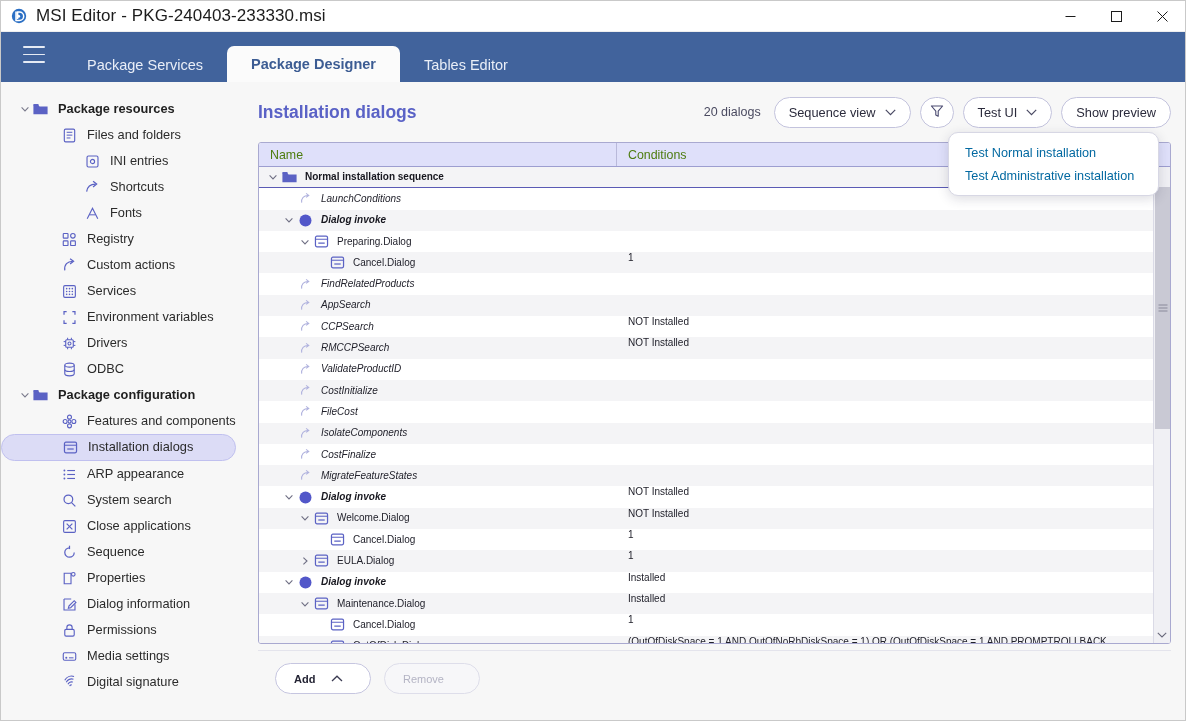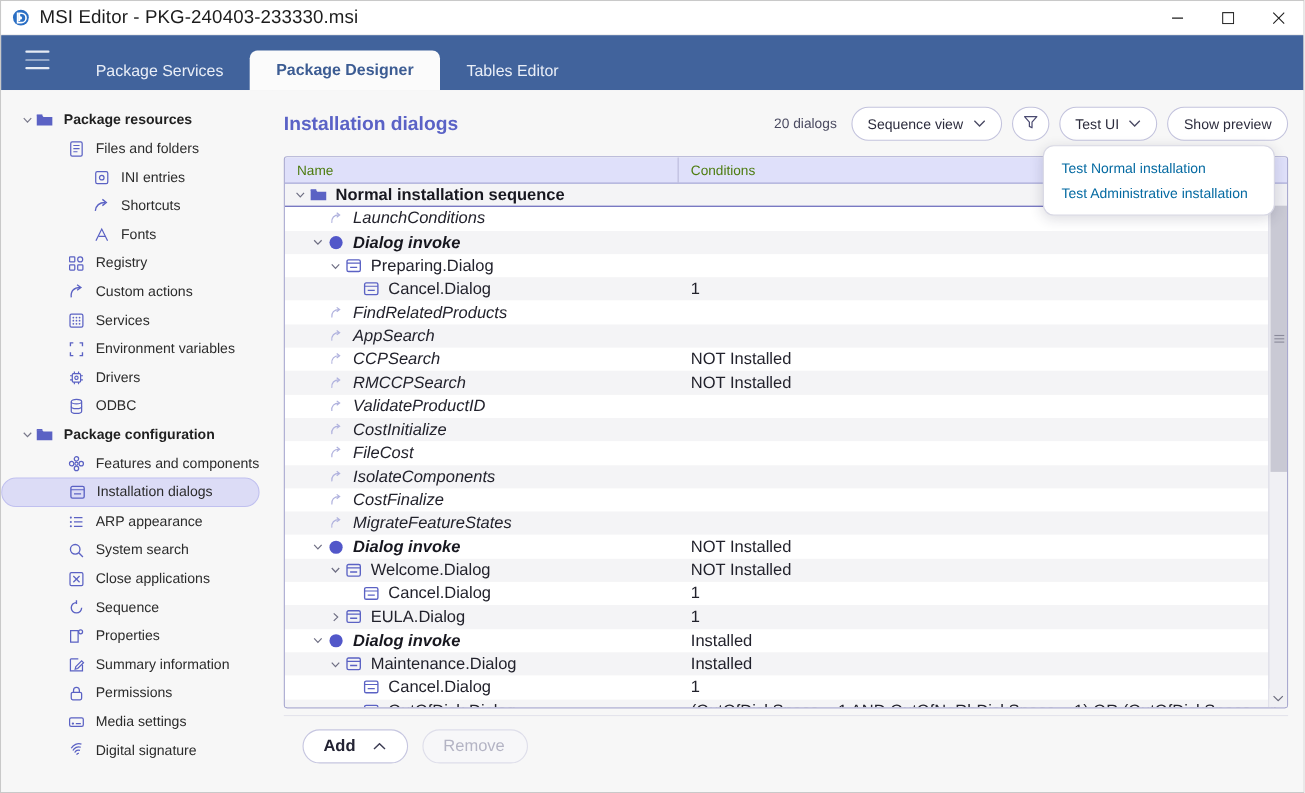--- a/index.html
+++ b/index.html
@@ -240,22 +240,21 @@
   .th.name { width: 358px; flex: 0 0 358px; border-right: 1px solid #b9b9da; }
   .th.cond { flex: 1 1 auto; }
   .tbody {
     flex: 1 1 auto;
     position: relative;
     overflow: hidden;
   }
   .trow {
     height: 21.3px;
     display: flex;
-    align-items: center;
-    font-size: 15px;
+    font-size: 10px;
     color: #22222c;
     position: relative;
   }
   .trow.alt { background: #f4f4f6; }
   .trow.first {
     border-bottom: 1px solid #5a5ab5;
     background: #f4f4f6;
   }
   .cell-name {
     width: 358px; flex: 0 0 358px;
@@ -336,21 +335,21 @@
   .btn {
     height: 31px;
     min-width: 96px;
     border: 1px solid #c6c6e0;
     background: #ffffff;
     border-radius: 16px;
     display: flex;
     align-items: center;
     justify-content: flex-start;
     gap: 16px;
-    font-size: 15px;
+    font-size: 11px;
     color: #232333;
     font-weight: bold;
     padding: 0 18px;
   }
   .btn.disabled { color: #b4b4c4; border-color: #dedeea; background:#f7f7f9; font-weight: normal; }
   .btn .ch { color: #3b3b52; display: flex; align-items: center; }
 </style>
 </head>
 <body>
 
@@ -640,21 +639,21 @@
           <span class="lbl">Properties</span>
         </div>
         <div class="side-row indent-1">
           <span class="chev"></span>
           <span class="icn">
             <svg width="17" height="17" viewBox="0 0 18 18">
               <path d="M3.2 3.2 h7.6 M3.2 3.2 v11.6 h11.6 v-6" fill="none" stroke="#5b62c4" stroke-width="1.2"></path>
               <path d="M8.4 10.6 L14 5 L15.8 6.8 L10.2 12.4 L7.8 13 Z" fill="none" stroke="#5b62c4" stroke-width="1.2"></path>
             </svg>
           </span>
-          <span class="lbl">Summary information</span>
+          <span class="lbl">Dialog information</span>
         </div>
         <div class="side-row indent-1">
           <span class="chev"></span>
           <span class="icn">
             <svg width="17" height="17" viewBox="0 0 18 18">
               <rect x="4" y="7.8" width="10" height="7.2" rx="1.4" fill="none" stroke="#5b62c4" stroke-width="1.2"></rect>
               <path d="M6.2 7.8 V5.8 a2.8 2.8 0 0 1 5.6 0 V7.8" fill="none" stroke="#5b62c4" stroke-width="1.2"></path>
             </svg>
           </span>
           <span class="lbl">Permissions</span>

